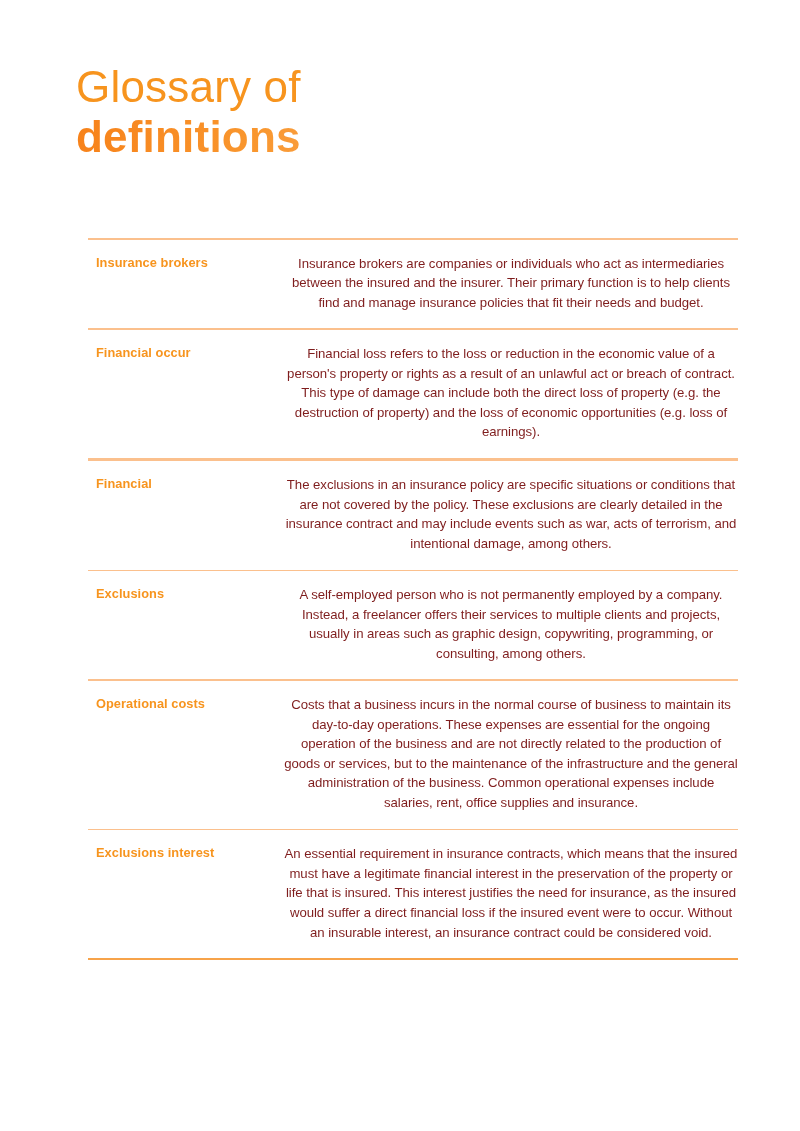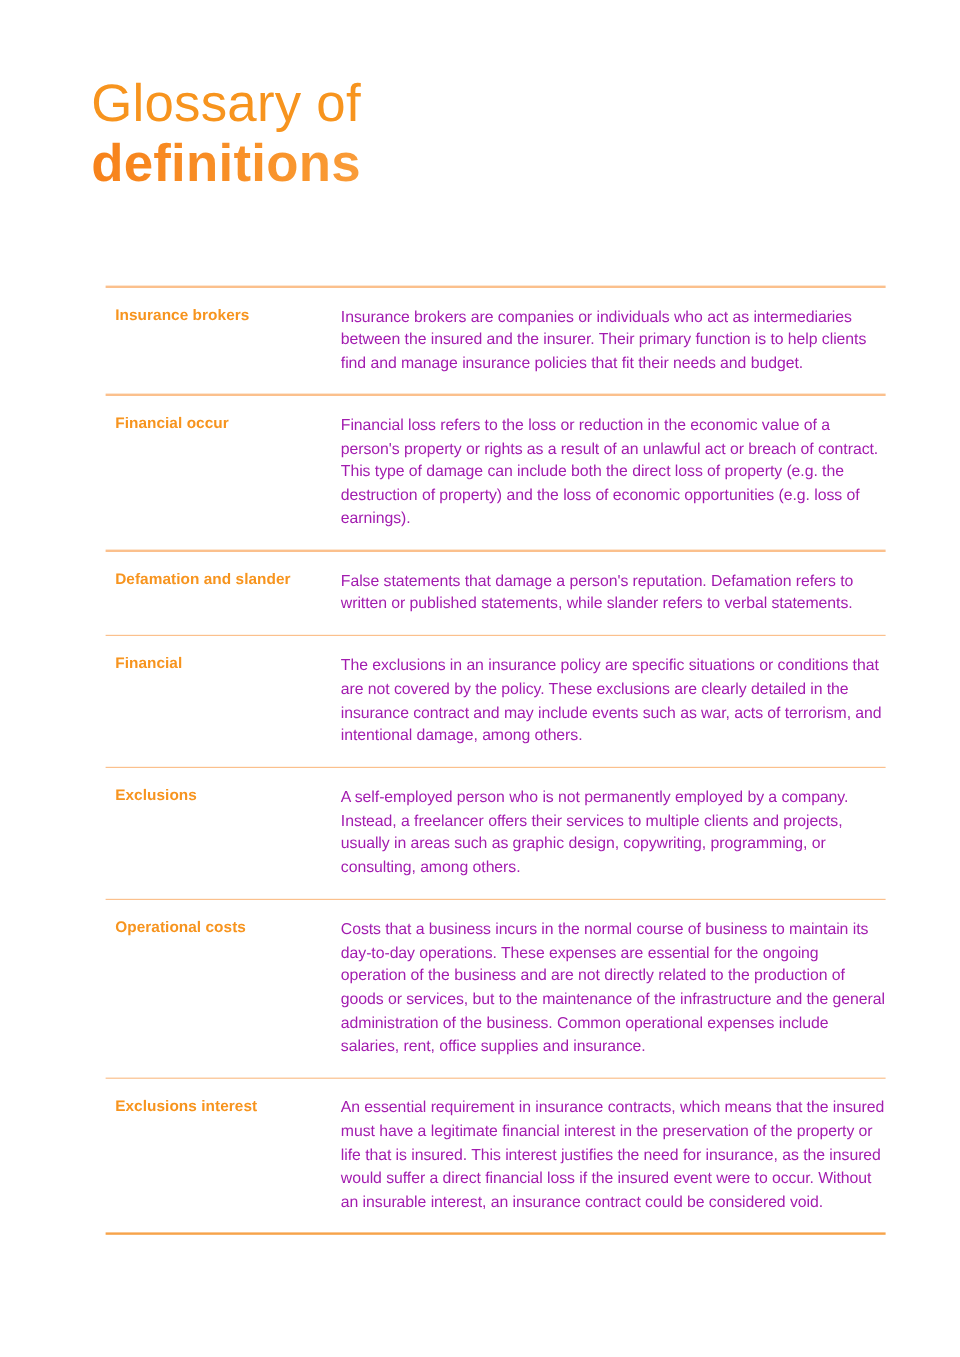--- a/index.html
+++ b/index.html
@@ -87,23 +87,23 @@
     color: #F7941E;
     letter-spacing: 0.05px;
   }
   .def-cell {
     flex: 1 1 auto;
     padding-right: 0px;
   }
   .def-text {
     font-size: 13.2px;
     line-height: 19.6px;
-    color: #a21caf;
+    color: #7f1d1d;
     letter-spacing: -0.05px;
-    text-align: left;
+    text-align: center;
   }
 
   
   .footer {
     position: absolute;
     left: 72px;
     top: 1090px;
     width: 650px;
     display: flex;
     align-items: baseline;
@@ -149,28 +149,20 @@
     <div class="glossary-row">
       <div class="term-cell">
         <div class="term-text">Financial occur</div>
       </div>
       <div class="def-cell">
         <div class="def-text">Financial loss refers to the loss or reduction in the economic value of a person's property or rights as a result of an unlawful act or breach of contract. This type of damage can include both the direct loss of property (e.g. the destruction of property) and the loss of economic opportunities (e.g. loss of earnings).</div>
       </div>
     </div>
     <div class="divider"></div>
 
-    <div class="glossary-row">
-      <div class="term-cell">
-        <div class="term-text">Defamation and slander</div>
-      </div>
-      <div class="def-cell">
-        <div class="def-text">False statements that damage a person's reputation. Defamation refers to written or published statements, while slander refers to verbal statements.</div>
-      </div>
-    </div>
     <div class="divider"></div>
 
     <div class="glossary-row">
       <div class="term-cell">
         <div class="term-text">Financial</div>
       </div>
       <div class="def-cell">
         <div class="def-text">The exclusions in an insurance policy are specific situations or conditions that are not covered by the policy. These exclusions are clearly detailed in the insurance contract and may include events such as war, acts of terrorism, and intentional damage, among others.</div>
       </div>
     </div>

